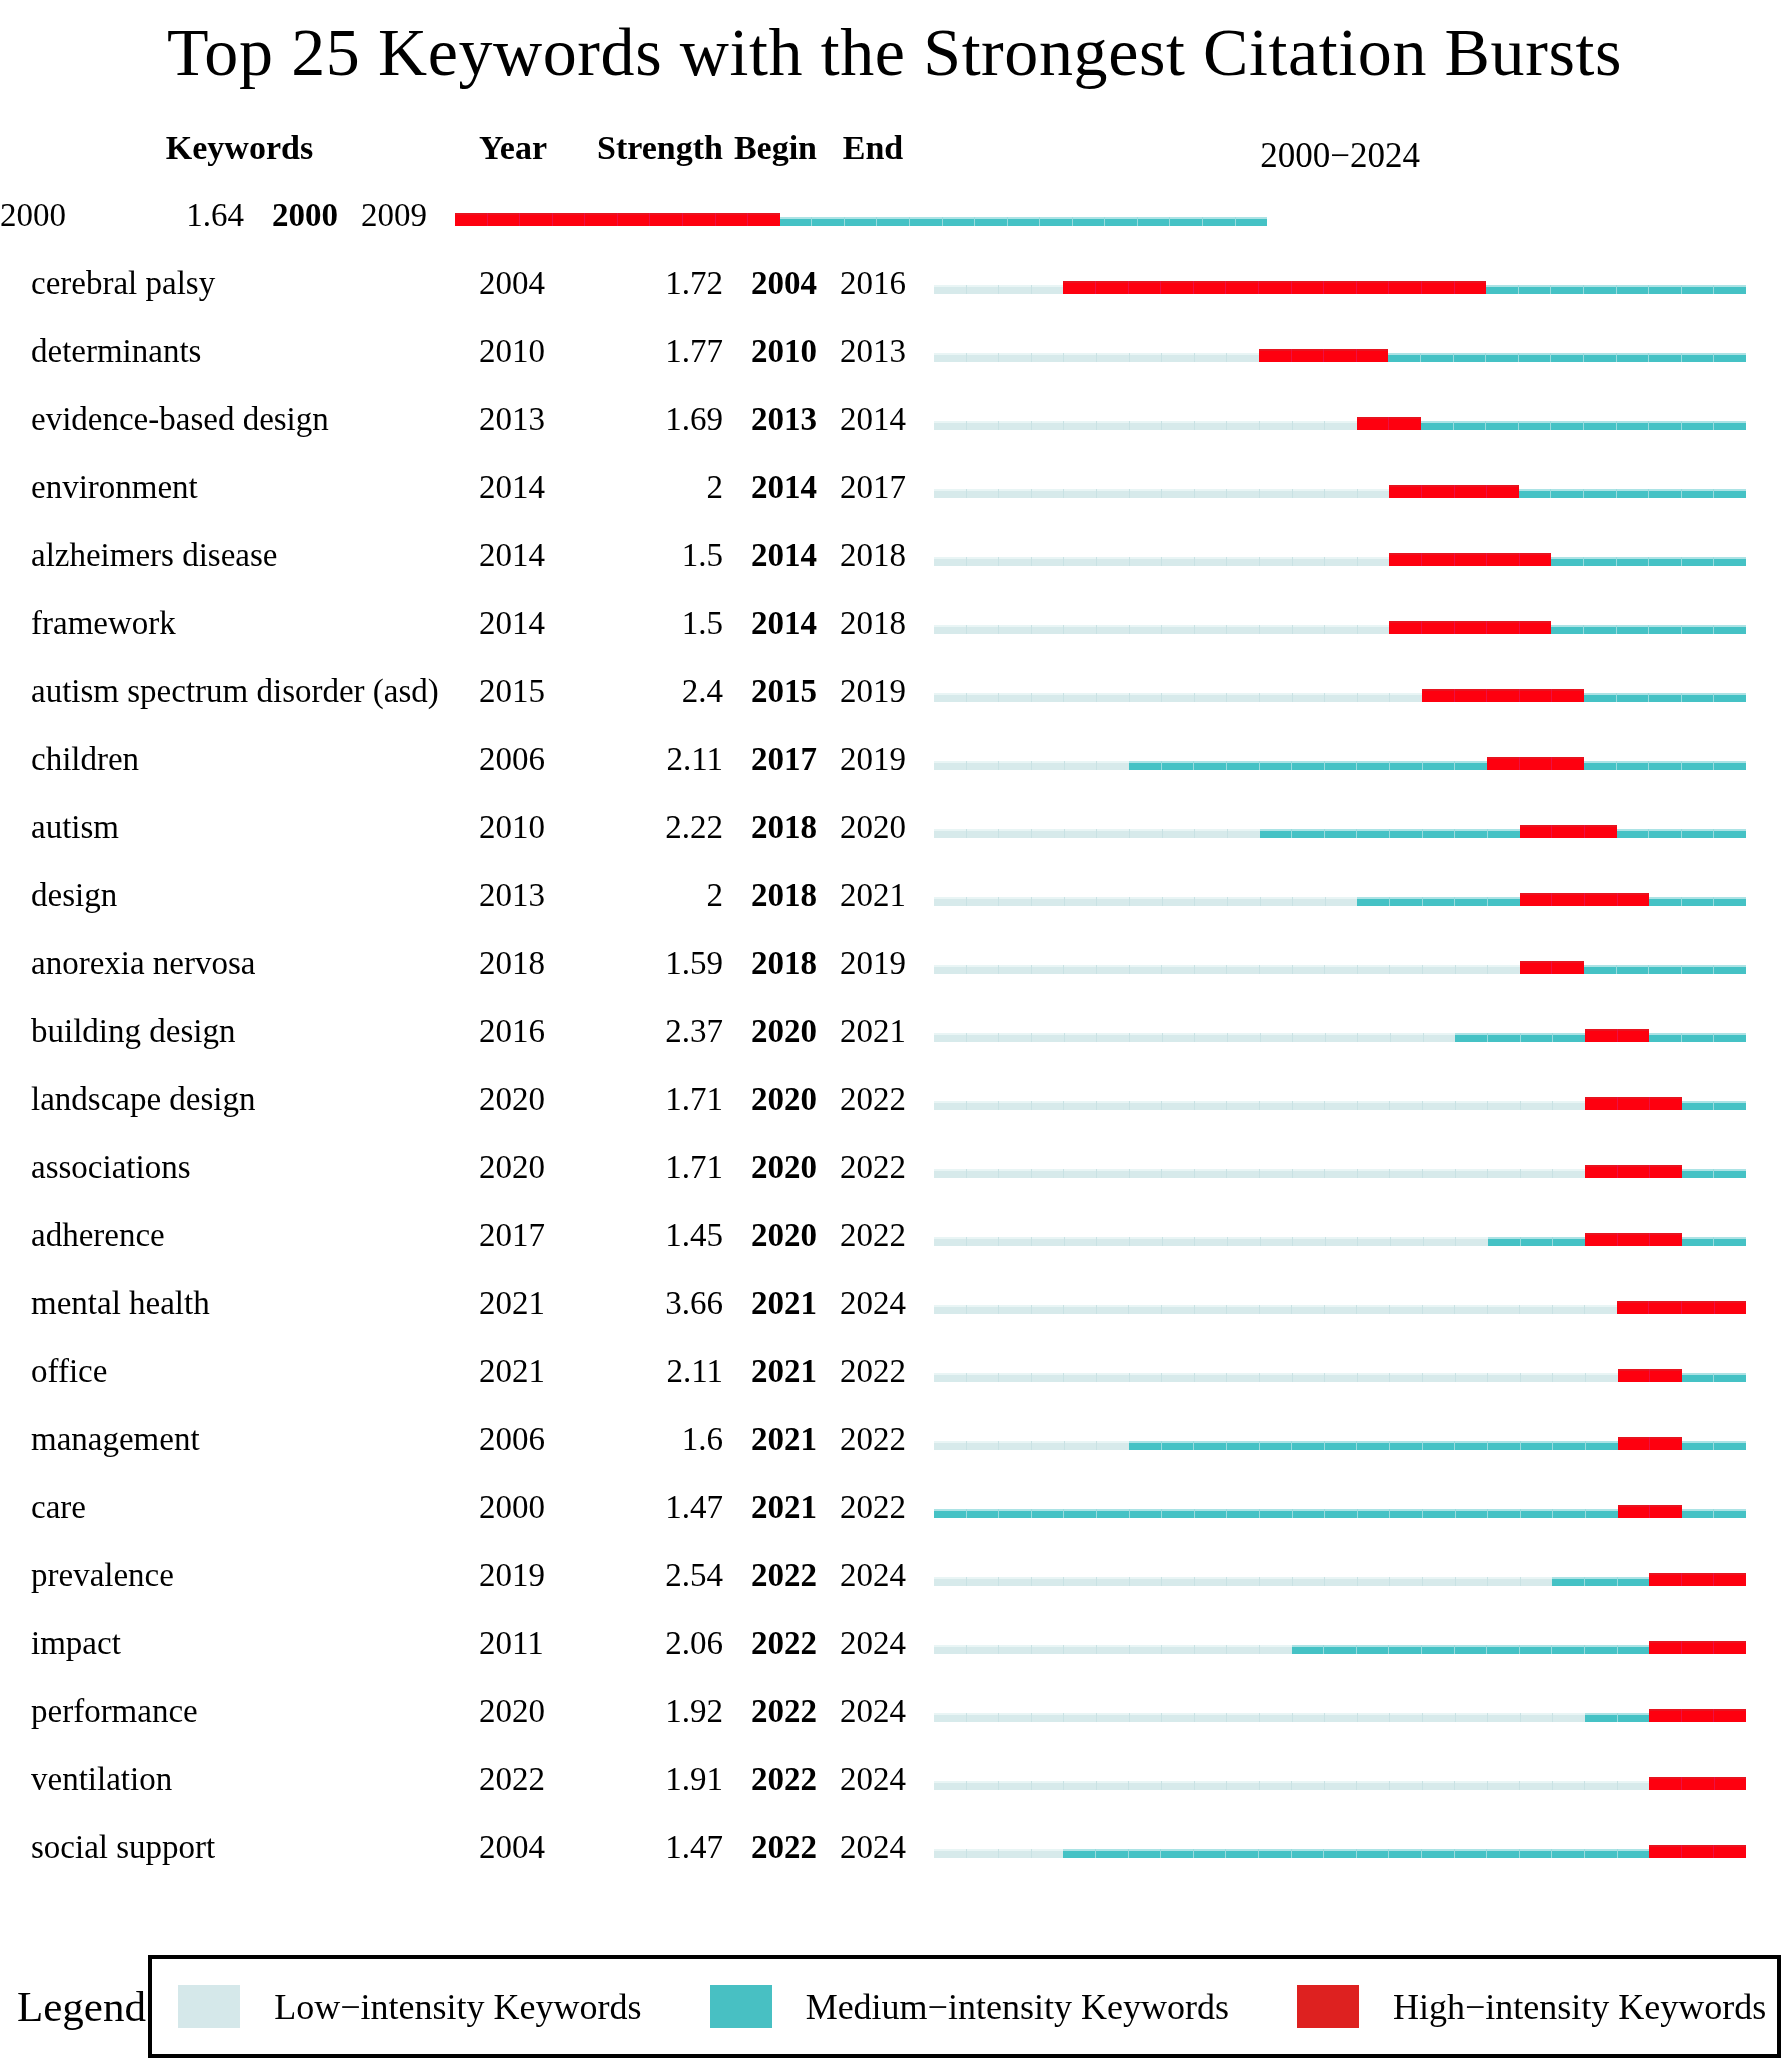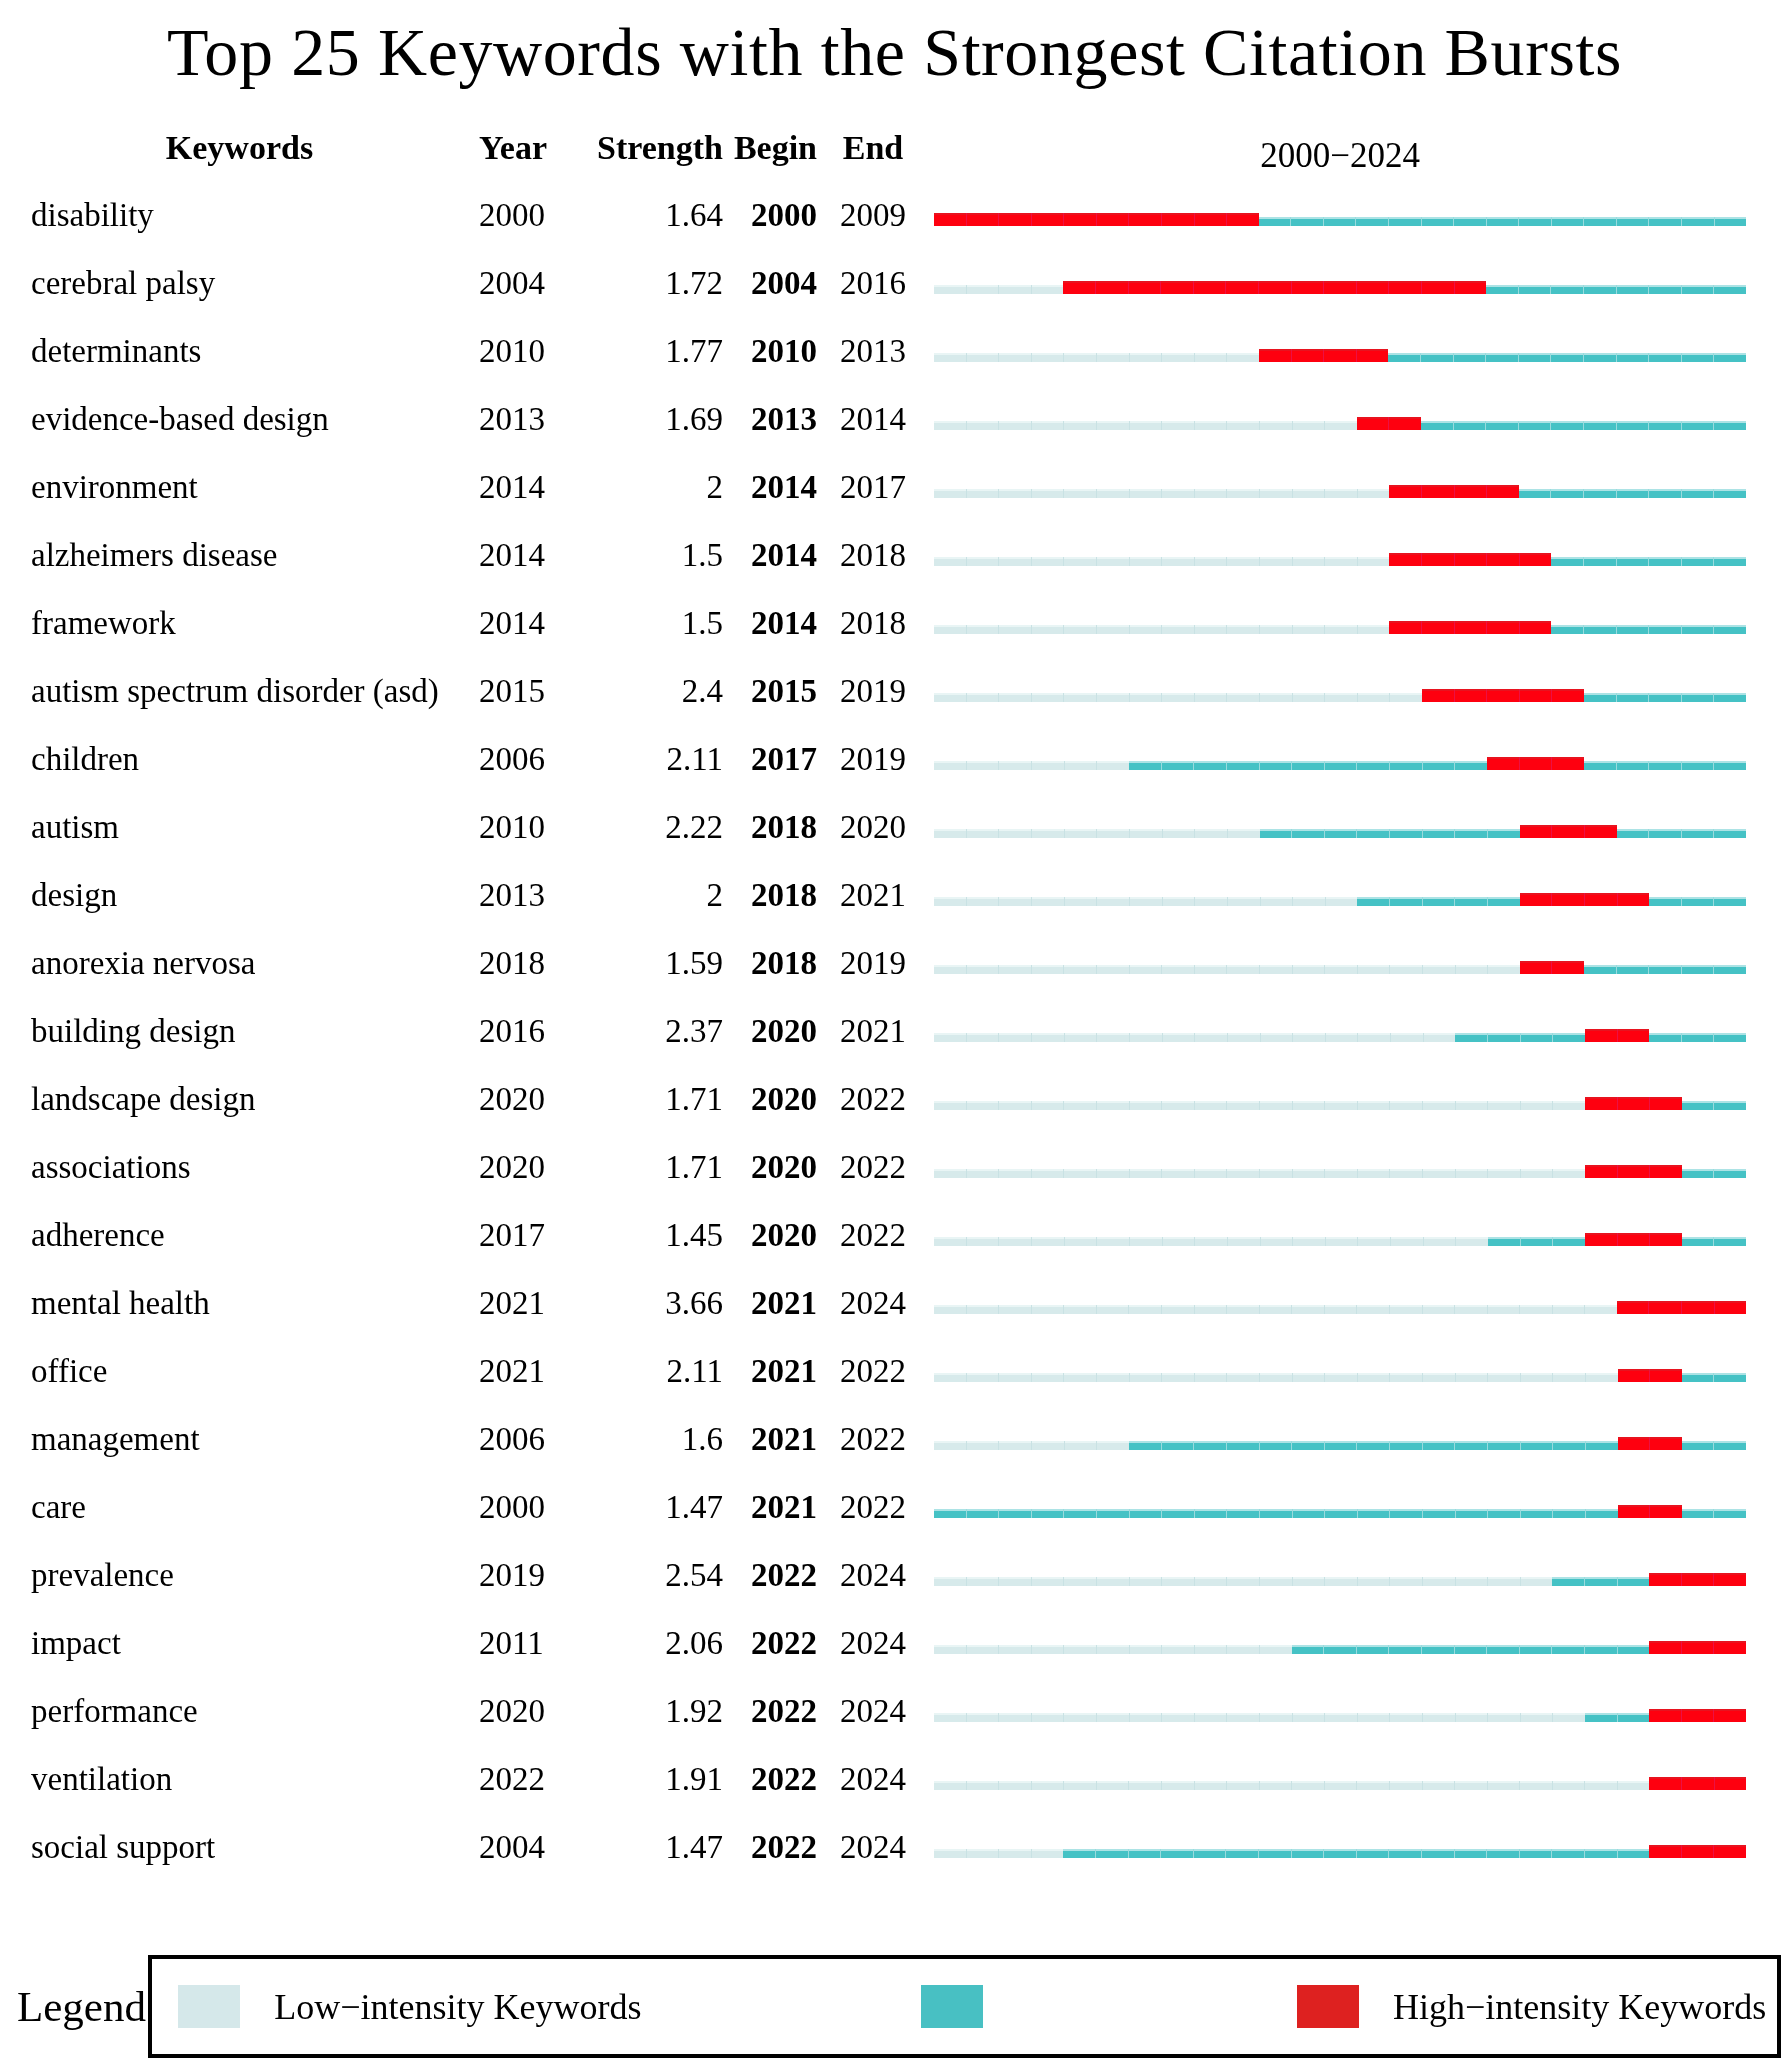--- a/index.html
+++ b/index.html
@@ -118,21 +118,20 @@
     <div class="hcell c-kw">Keywords</div>
     <div class="hcell c-year">Year</div>
     <div class="hcell c-str">Strength</div>
     <div class="hcell c-begin">Begin</div>
     <div class="hcell c-end">End</div>
     <div class="hcell c-timeline">2000−2024</div>
   </div>
 
   <div class="rows">
       <div class="row">
-        <div class="c-kw">disability</div>
         <div class="c-year">2000</div>
         <div class="c-str">1.64</div>
         <div class="c-begin">2000</div>
         <div class="c-end">2009</div>
         <div class="bar c-bar">
           <div class="cell high"></div>
           <div class="cell high"></div>
           <div class="cell high"></div>
           <div class="cell high"></div>
           <div class="cell high"></div>
@@ -978,20 +977,21 @@
 
   <div class="legend">
     <div class="legend-label">Legend</div>
     <div class="legend-box">
       <div class="legend-item">
         <div class="legend-swatch" style="background-color: rgb(213, 232, 234);"></div>
         <div class="ltext">Low−intensity Keywords</div>
       </div>
       <div class="legend-item">
         <div class="legend-swatch" style="background-color: rgb(72, 192, 195);"></div>
+        <div class="ltext">Medium−intensity Keywords</div>
       </div>
       <div class="legend-item">
         <div class="legend-swatch" style="background-color: rgb(222, 33, 32);"></div>
         <div class="ltext">High−intensity Keywords</div>
       </div>
     </div>
   </div>
 
 </div>
 

